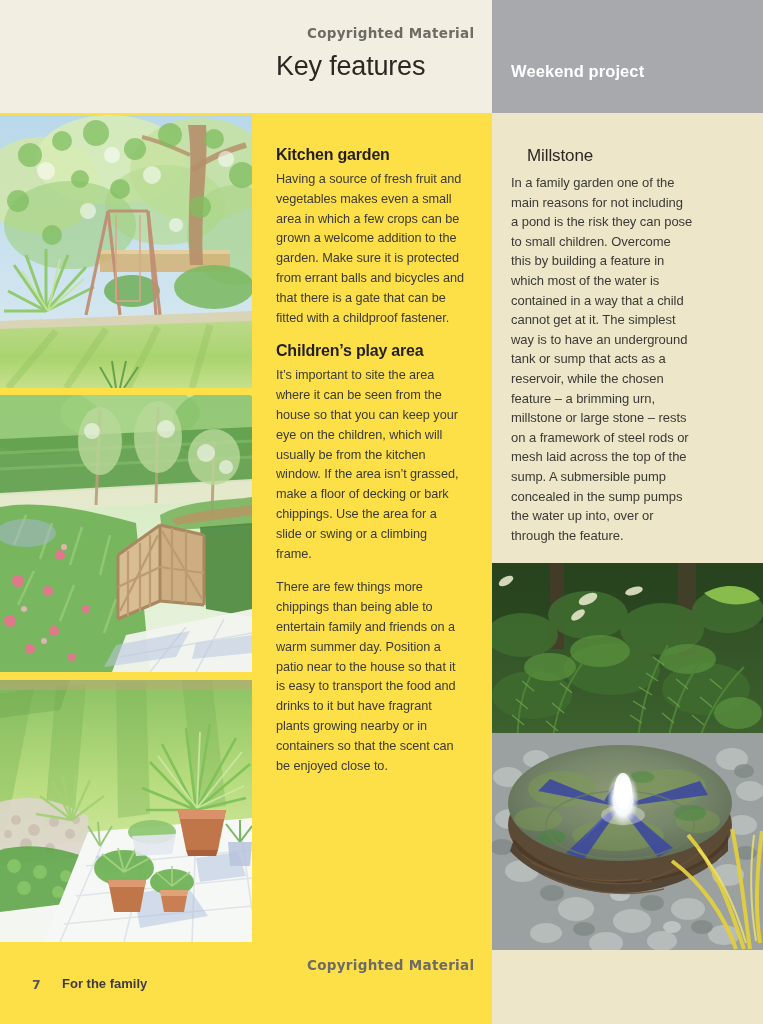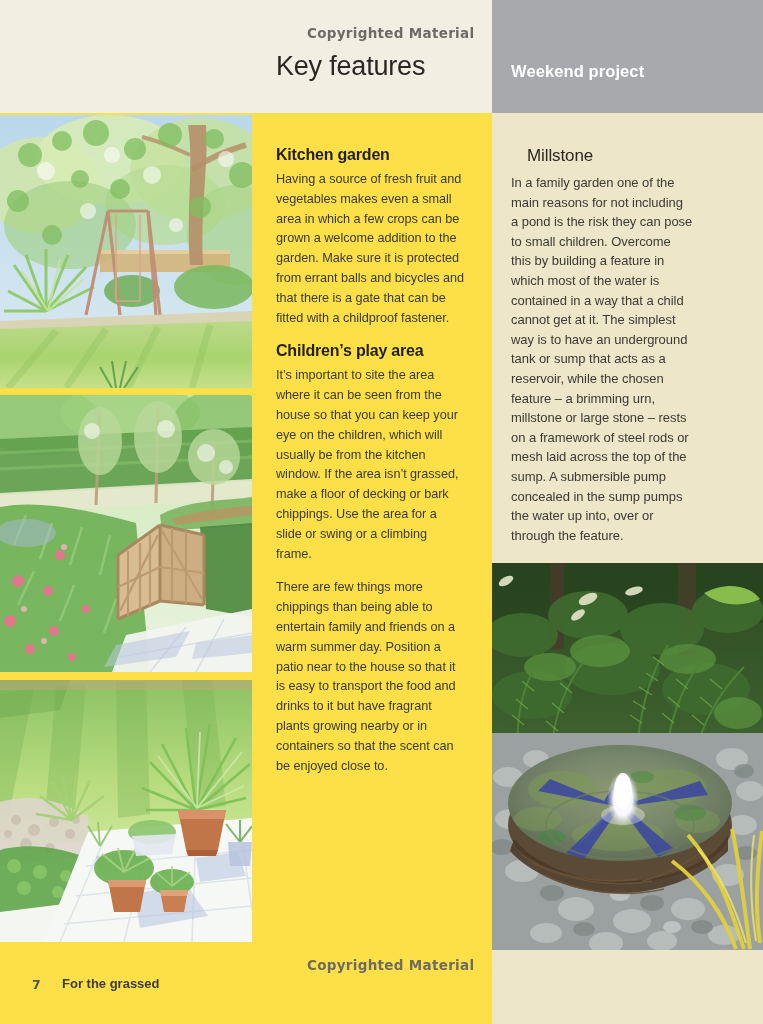--- a/index.html
+++ b/index.html
@@ -720,16 +720,16 @@
         <path d="M244 386 C 232 352, 210 320, 180 298"></path>
       </g>
       <g stroke="#f2e46a" stroke-width="2" fill="none" opacity="0.8">
         <path d="M254 380 C 244 346, 230 312, 206 286"></path>
         <path d="M264 378 C 258 340, 258 304, 262 272"></path>
       </g>
     </svg>
   </div>
 
   <div class="footer-pageno">7</div>
-  <div class="footer-section">For the grassed</div>
+  <div class="footer-section">For the family</div>
   <div class="copyright-bottom">Copyrighted Material</div>
 
 </div>
 
 </body></html>

